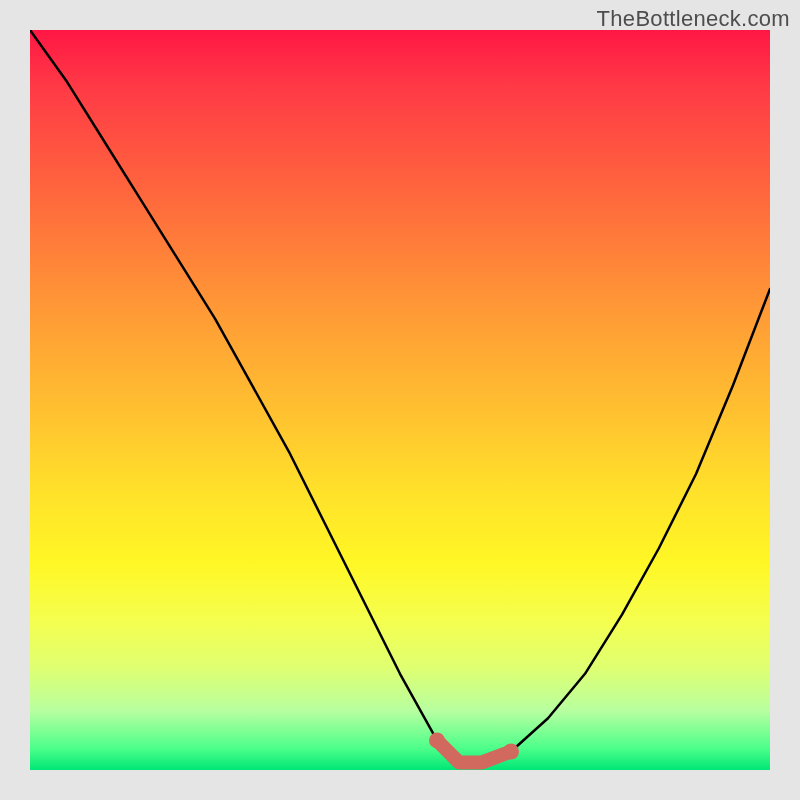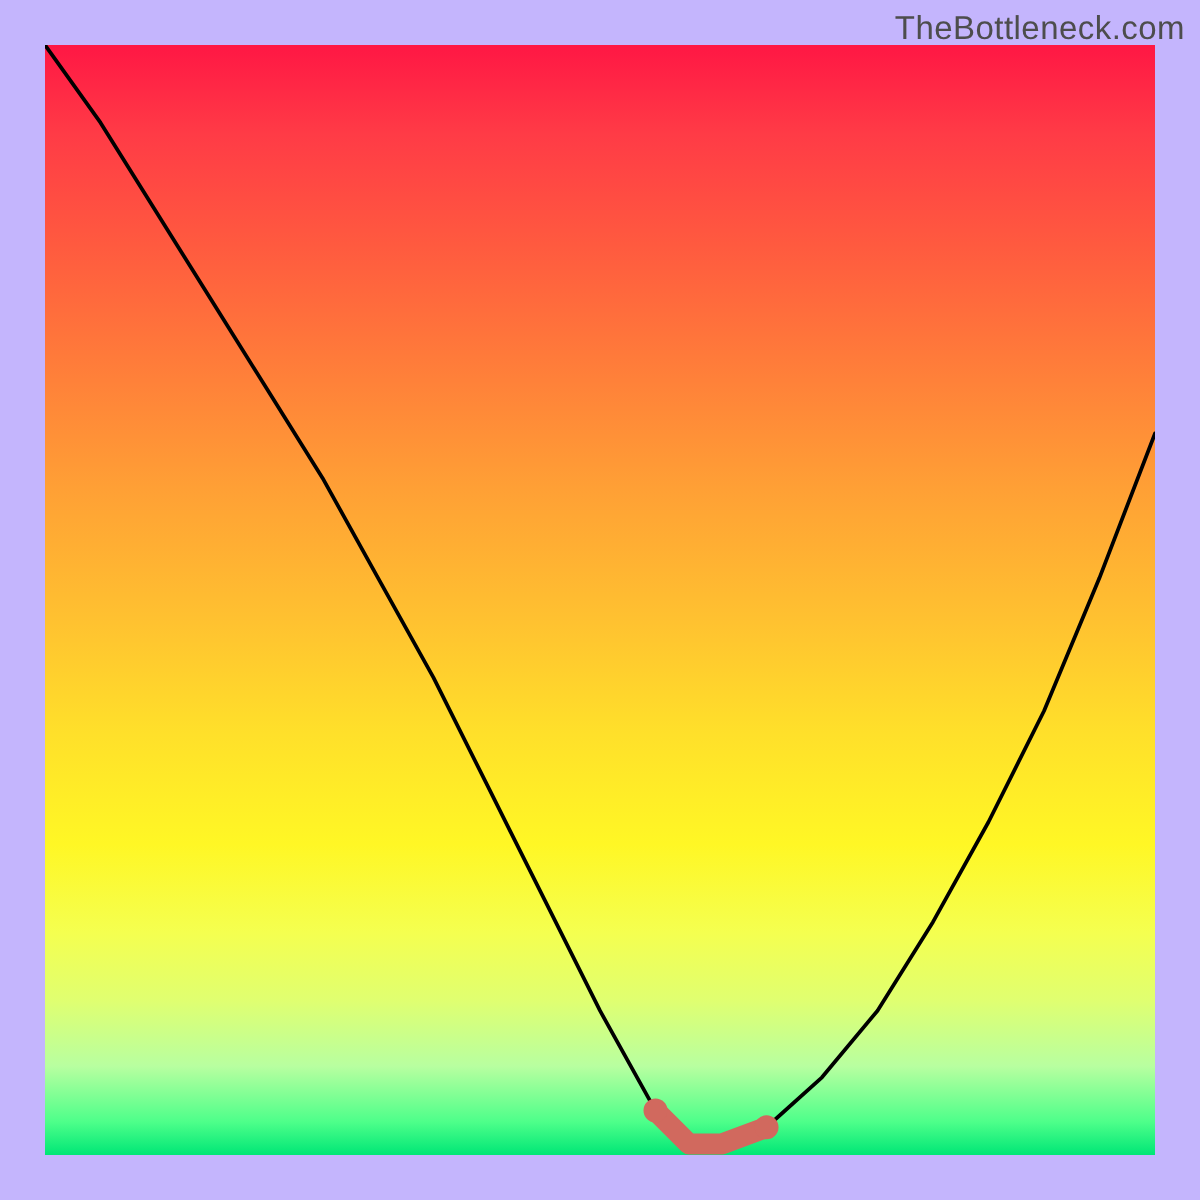--- a/index.html
+++ b/index.html
@@ -8,21 +8,21 @@
     width: 800px;
     height: 800px;
     background: #000;
     font-family: Arial, Helvetica, sans-serif;
     overflow: hidden;
   }
   .frame {
     position: relative;
     width: 800px;
     height: 800px;
-    background: #c4b5fd;
+    background: #e5e5e5;
   }
   .watermark {
     position: absolute;
     top: 6px;
     right: 10px;
     color: #4d4d4d;
     font-size: 22px;
     font-weight: 500;
     letter-spacing: 0.3px;
     z-index: 10;

